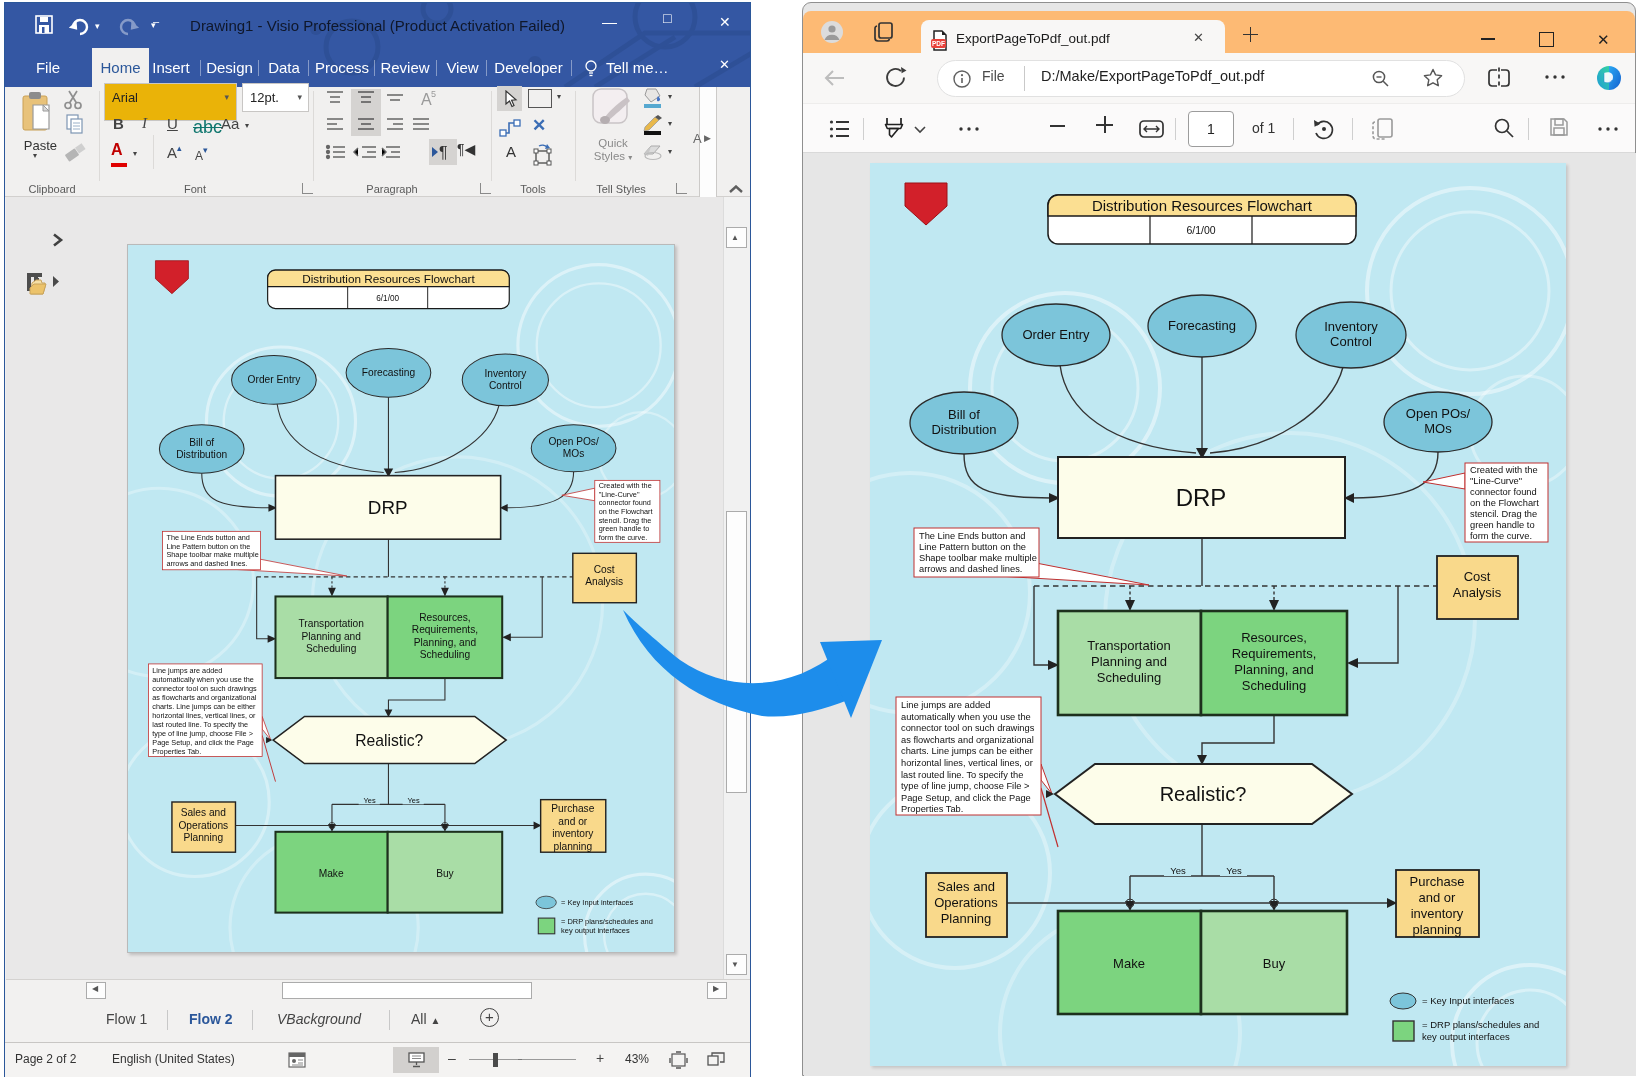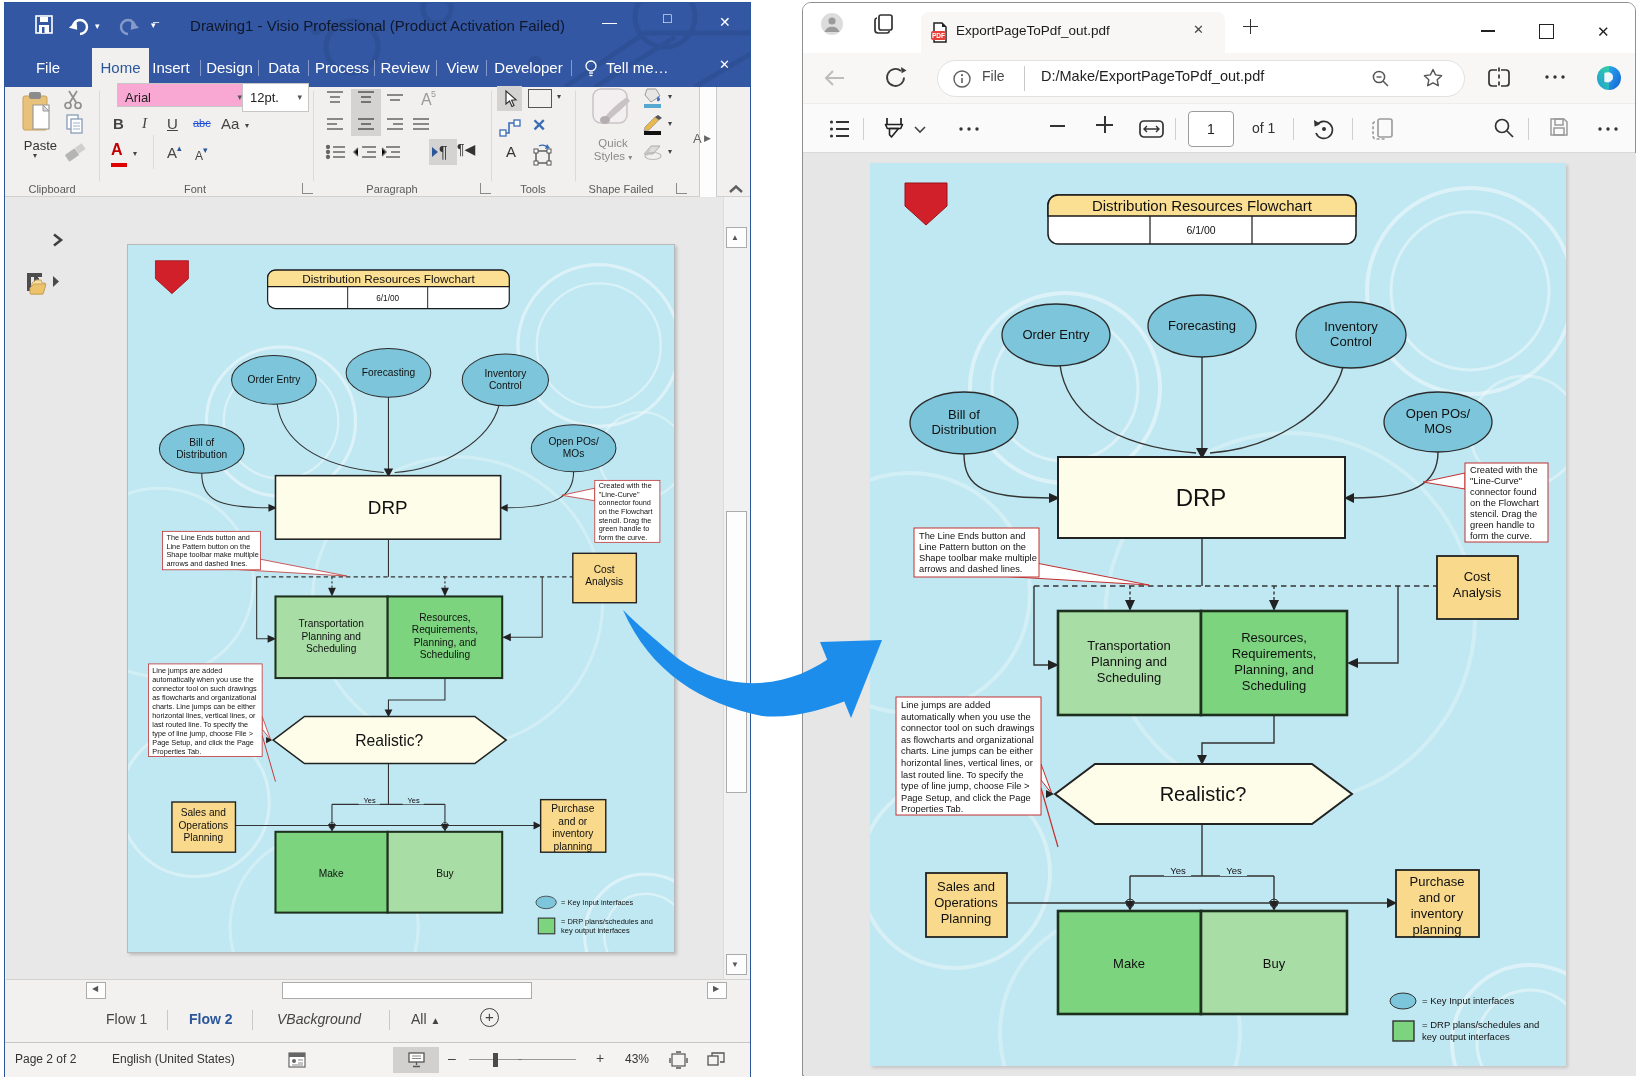--- a/index.html
+++ b/index.html
@@ -23,21 +23,21 @@
           border-bottom:1px solid #8a8a8a;}
   #vcanvas{left:1px;top:194px;width:744px;height:782px;background:#e9e8e8;}
   #vhscroll{left:1px;top:976px;width:744px;height:21px;background:#f2f1f0;
             border-top:1px solid #d4d2d0;box-sizing:border-box;}
   #vpagetabs{left:1px;top:997px;width:744px;height:42px;background:#f2f1f0;font-size:14px;color:#444;}
   #vstatus{left:0px;top:1039px;width:745px;height:34px;background:#f4f3f2;
            border-top:1px solid #c8c6c4;font-size:12px;color:#333;}
   
   #edge{left:802px;top:2px;width:834px;height:1074px;background:#e6e6e6;
         border:1px solid #8f8f8f;border-radius:9px 9px 0 0;box-sizing:border-box;}
-  #etitle{left:0;top:0;width:100%;height:50px;background:#ffffff;border-radius:8px 8px 0 0;}
+  #etitle{left:0;top:8px;width:100%;height:50px;background:#fdba74;border-radius:8px 8px 0 0;}
   #etab{left:118px;top:9px;width:304px;height:41px;background:#f8f7f6;border-radius:8px 8px 0 0;}
   #enav{left:0;top:50px;width:100%;height:50px;background:#f8f7f6;}
   #epill{left:134px;top:7px;width:528px;height:37px;background:#ffffff;
          border:1px solid #e1e1e1;border-radius:19px;box-sizing:border-box;}
   #etools{left:0;top:100px;width:100%;height:50px;background:#fbfafa;
           border-bottom:1px solid #d9d9d9;border-top:1px solid #eeedec;box-sizing:border-box;}
   #econtent{left:1px;top:150px;width:832px;height:923px;background:#e6e6e6;}
   .esep{position:absolute;width:1px;height:22px;background:#cfcfcf;top:14px;}
 </style>
 </head>
@@ -301,26 +301,26 @@
           <line x1="8" y1="15" x2="15" y2="15"></line>
         </g>
     </svg>
     <svg class="abs" style="left:60px;top:56px" width="22" height="20" viewBox="0 0 22 20">
       <rect x="1" y="8" width="12" height="8" rx="1" fill="#b5b5b5" transform="rotate(-35 7 12)"></rect>
       <rect x="11" y="2" width="8" height="7" fill="#cfcfcf" transform="rotate(-35 15 5)"></rect>
     </svg>
     <div class="glabel" style="left:47px;">Clipboard</div>
     <div class="gdiv" style="left:94px;"></div>
 
-    <div class="abs" style="left:112px;top:-4px;width:133px;height:24px;background:#f9a8d4;border:1px solid #c8c6c4;box-sizing:border-box;font-size:13px;color:#222;line-height:27px;padding-left:7px">Arial<span style="position:absolute;right:7px;font-size:9px;color:#555">▾</span></div>
+    <div class="abs" style="left:99px;top:-4px;width:133px;height:38px;background:#eab308;border:1px solid #c8c6c4;box-sizing:border-box;font-size:13px;color:#222;line-height:27px;padding-left:7px">Arial<span style="position:absolute;right:7px;font-size:9px;color:#555">▾</span></div>
     <div class="abs" style="left:237px;top:-4px;width:67px;height:29px;background:#fff;border:1px solid #c8c6c4;box-sizing:border-box;font-size:13px;color:#222;line-height:27px;padding-left:7px">12pt.<span style="position:absolute;right:6px;font-size:9px;color:#555">▾</span></div>
     <div class="abs" style="left:108px;top:28px;font-size:15px;font-weight:bold;color:#444">B</div>
     <div class="abs" style="left:137px;top:28px;font-size:15px;font-style:italic;font-family:'Liberation Serif',serif;color:#444">I</div>
     <div class="abs" style="left:162px;top:28px;font-size:15px;text-decoration:underline;color:#444">U</div>
-    <div class="abs" style="left:188px;top:30px;font-size:11px;text-decoration:line-through;color:#1d4ed8">abc</div>
+    <div class="abs" style="left:188px;top:30px;font-size:18px;text-decoration:line-through;color:#0f766e">abc</div>
     <div class="abs" style="left:216px;top:28px;font-size:15px;color:#444">Aa</div>
     <div class="abs" style="left:240px;top:34px;font-size:8px;color:#444">▾</div>
     <div class="abs" style="left:106px;top:54px;font-size:16px;font-weight:bold;color:#c00000;">A</div>
     <div class="abs" style="left:106px;top:76px;width:16px;height:4px;background:#e00000"></div>
     <div class="abs" style="left:128px;top:62px;font-size:8px;color:#444">▾</div>
     <div class="abs" style="left:148px;top:48px;width:1px;height:34px;background:#dcdad8"></div>
     <div class="abs" style="left:162px;top:56px;font-size:15px;color:#444">A<span style="font-size:9px;color:#2b579a;vertical-align:7px">▴</span></div>
     <div class="abs" style="left:190px;top:58px;font-size:12px;color:#444">A<span style="font-size:9px;color:#2b579a;vertical-align:7px">▾</span></div>
     <div class="glabel" style="left:190px;">Font</div>
     <div class="launch" style="left:297px;"></div>
@@ -401,21 +401,21 @@
       <path d="M13,3 l3,-2 4,3 -3,2 z" fill="#555"></path>
       <rect x="2" y="17" width="17" height="4" fill="#111"></rect>
     </svg>
     <div class="abs" style="left:663px;top:32px;font-size:8px;color:#444">▾</div>
     <svg class="abs" style="left:637px;top:55px" width="22" height="20" viewBox="0 0 22 20">
       <path d="M2,12 L9,4 h9 l-7,8 z" fill="#dcdcdc" stroke="#aaa"></path>
       <path d="M2,12 l7,-8 0,0 -3,10 z" fill="#c8c8c8"></path>
       <ellipse cx="11" cy="14" rx="8" ry="3.5" fill="none" stroke="#bbb" stroke-width="1.2"></ellipse>
     </svg>
     <div class="abs" style="left:663px;top:60px;font-size:8px;color:#444">▾</div>
-    <div class="glabel" style="left:616px;">Shape Failed</div>
+    <div class="glabel" style="left:616px;">Tell Styles</div>
     <div class="launch" style="left:671px;"></div>
 
     <div class="abs" style="left:694px;top:0px;width:16px;height:110px;background:#fdfdfd;border-left:1px solid #cccac8;border-right:1px solid #cccac8"></div>
     <div class="abs" style="left:688px;top:44px;font-size:13px;color:#666">A</div>
     <div class="abs" style="left:699px;top:46px;font-size:9px;color:#666">▶</div>
     <svg class="abs" style="left:724px;top:98px" width="14" height="8" viewBox="0 0 14 8">
         <path d="M1,7 L7,1.5 L13,7" fill="none" stroke="#5f5f5f" stroke-width="2.4"></path>
       </svg>
   </div>
   <div id="vcanvas" class="abs">

